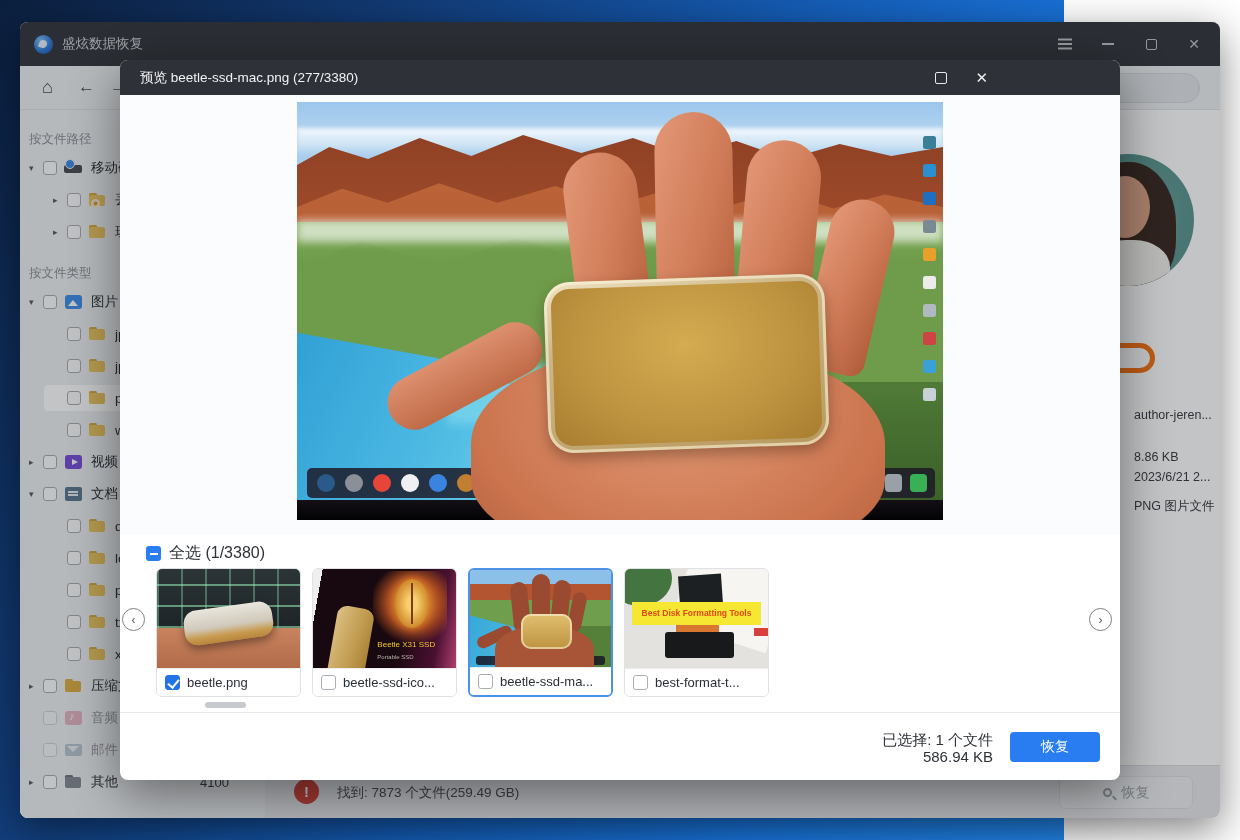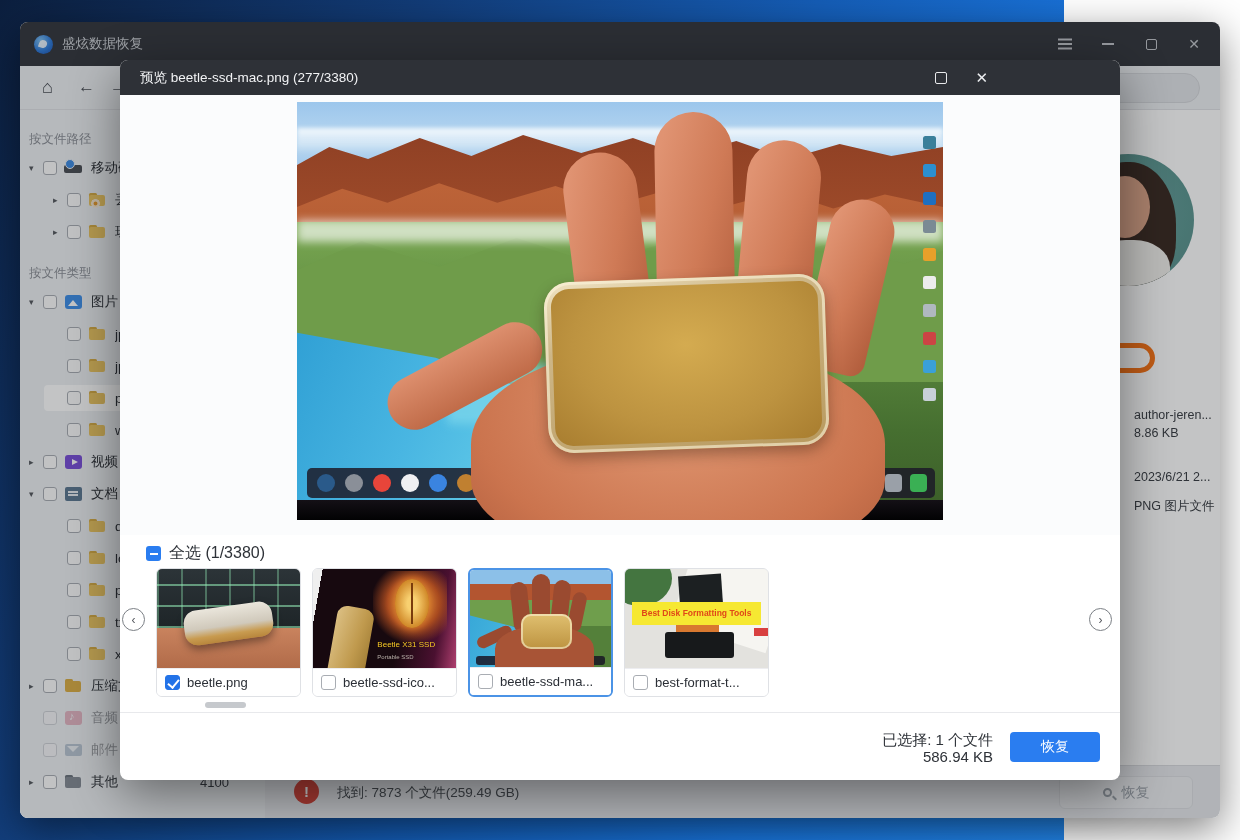--- a/index.html
+++ b/index.html
@@ -382,21 +382,21 @@
       </div>
 
     <div class="main-content">
       <div class="avatar">
         <div class="hair"></div>
           <div class="face"></div>
           <div class="shirt"></div>
       </div>
       <button class="preview-btn">预览</button>
       <div class="finfo" style="top:298px">author-jeren...</div>
-      <div class="finfo" style="top:316px">8.86 KB</div>
+      <div class="finfo" style="top:340px">8.86 KB</div>
       <div class="finfo" style="top:360px">2023/6/21 2...</div>
       <div class="finfo" style="top:388px">PNG 图片文件</div>
     </div>
 
     <div class="statusbar">
       <div class="warn-ic">!</div>
       <div class="found-text">找到: 7873 个文件(259.49 GB)</div>
       <div class="recover-disabled">
         <span class="mag"></span>
         <span>恢复</span>

